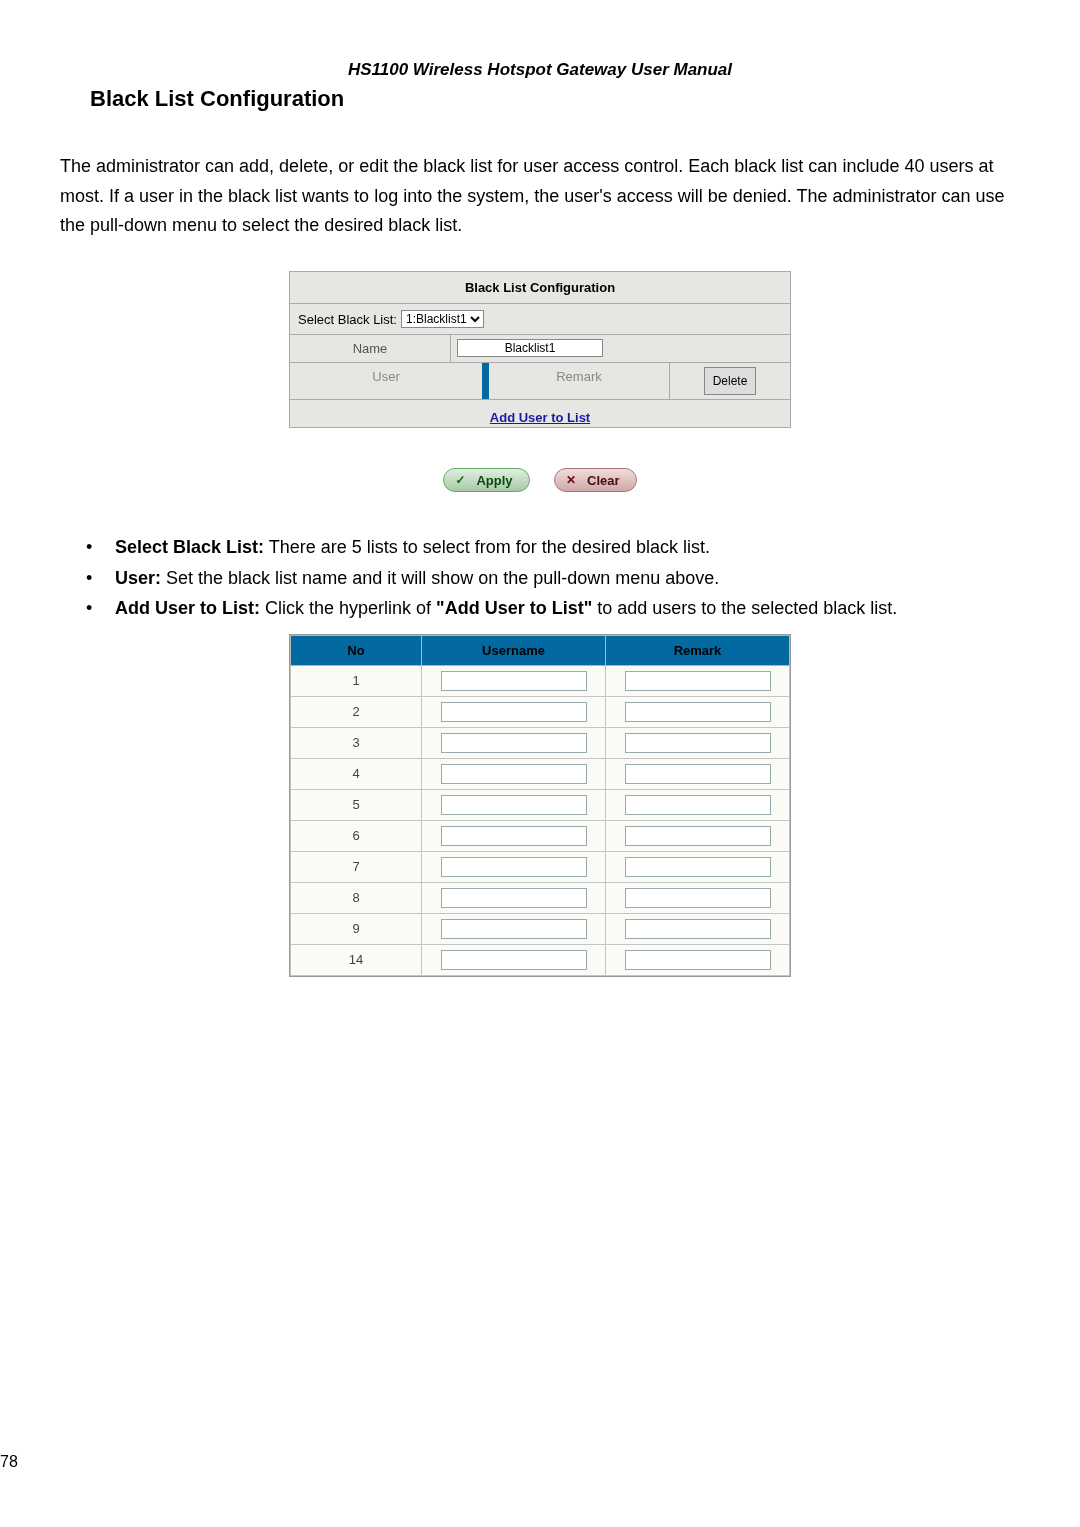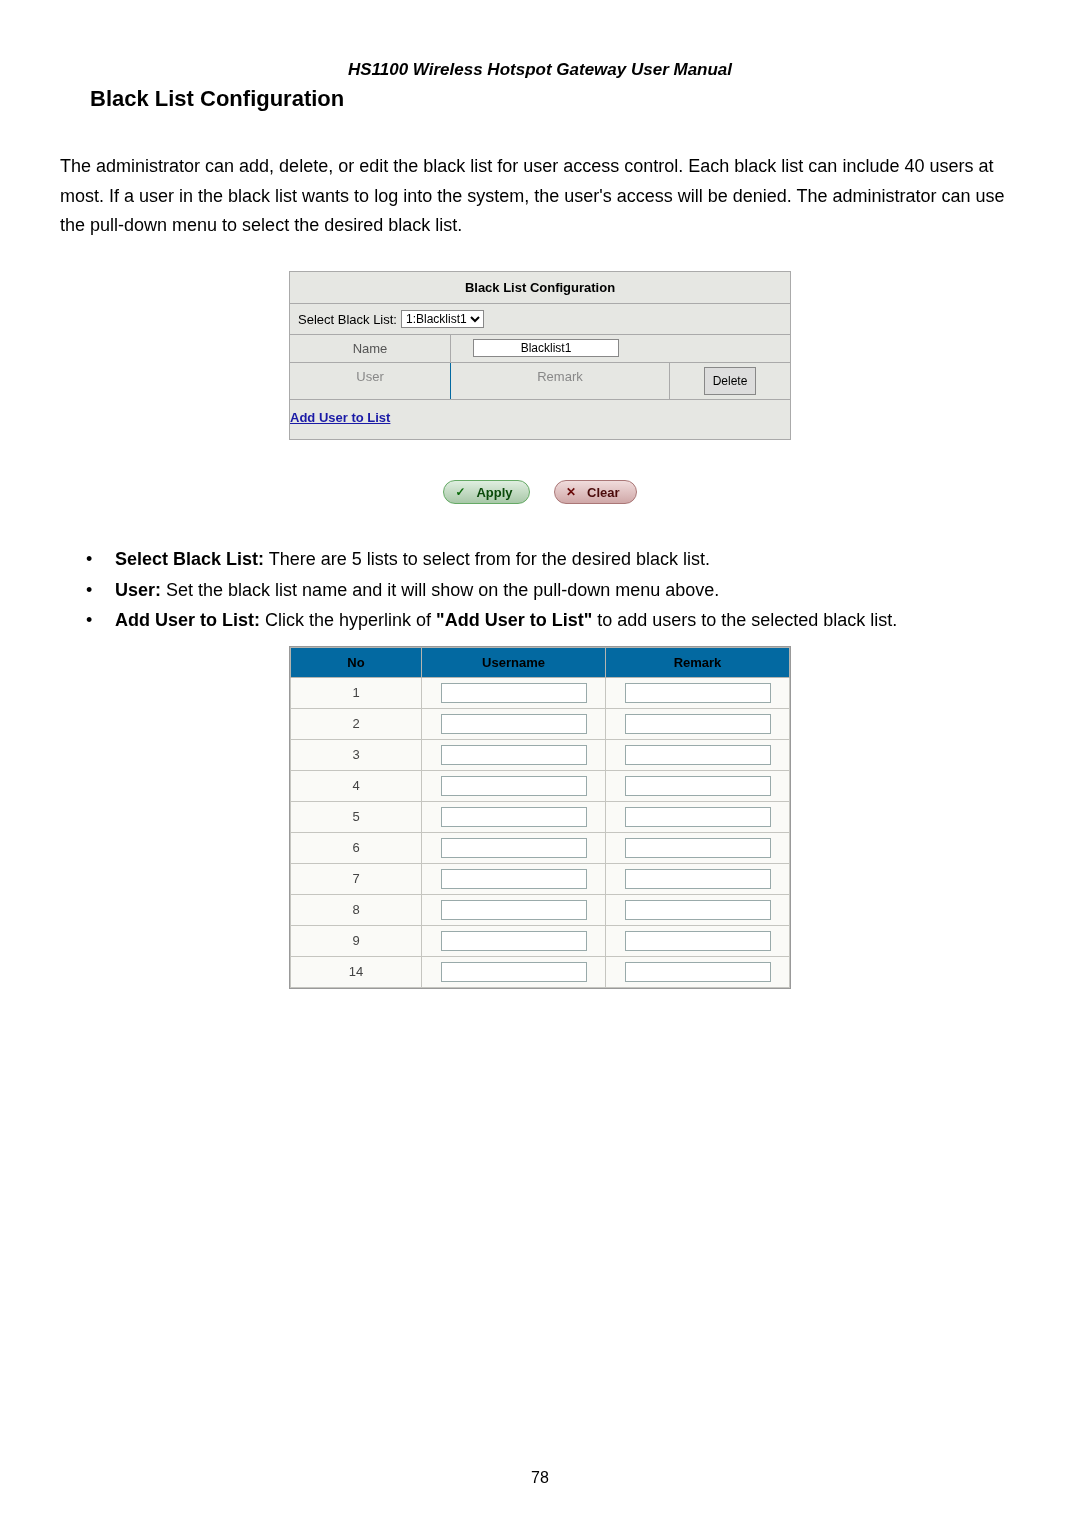--- a/index.html
+++ b/index.html
@@ -57,21 +57,20 @@
   }
   .panel1 .select-row select {
     font-size: 12px;
     border: 1px solid #888;
     background: #fff;
     height: 18px;
   }
   .panel1 .row2 {
     display: flex;
     border-bottom: 1px solid #aaa;
-    gap: 16px;
   }
   .panel1 .row2 .cell-label {
     width: 160px;
     text-align: center;
     padding: 6px 0;
     color: #555;
     border-right: 1px solid #aaa;
   }
   .panel1 .row2 .cell-input {
     flex: 1;
@@ -85,23 +84,23 @@
     background: #fff;
     text-align: center;
   }
   .panel1 .row3 {
     display: flex;
     border-bottom: 1px solid #aaa;
   }
   .panel1 .row3 .c1 {
     width: 160px;
     text-align: center;
-    padding: 6px 0;
+    padding: 6px 16px;
     color: #888;
-    border-right: 1px solid #0369a1;
+    border-right: 7px solid #0369a1;
   }
   .panel1 .row3 .c2 {
     flex: 1;
     text-align: center;
     padding: 6px 0;
     color: #888;
     border-right: 1px solid #aaa;
   }
   .panel1 .row3 .c3 {
     width: 120px;
@@ -120,22 +119,22 @@
     color: #555;
     font-size: 12px;
   }
   .panel1 .pager-row .lnk {
     color: #2a2a8a;
     text-decoration: underline;
     margin: 0 1px;
     cursor: pointer;
   }
   .panel1 .adduser-row {
-    text-align: left;
-    padding: 10px 0 14px 0;
+    text-align: center;
+    padding: 10px 0 2px 0;
   }
   .panel1 .adduser-row a {
     color: #1a1aa6;
     font-weight: bold;
     text-decoration: underline;
     font-size: 13px;
     cursor: pointer;
   }
   .btn-row {
     text-align: center;
@@ -221,24 +220,24 @@
   }
   .panel2 td.no { width: 130px; color: #444; }
   .panel2 td input {
     width: 140px;
     border: 1px solid #9aa;
     background: #fff;
     height: 16px;
   }
   .page-num {
     position: absolute;
-    bottom: 40px;
+    bottom: 56px;
     left: 0;
     right: 0;
-    text-align: center;
+    text-align: left;
     font-size: 16px;
   }
 </style>
 </head>
 <body>
 
 <div class="page">
 
   <div class="header-right">HS1100 Wireless Hotspot Gateway User Manual</div>
 

